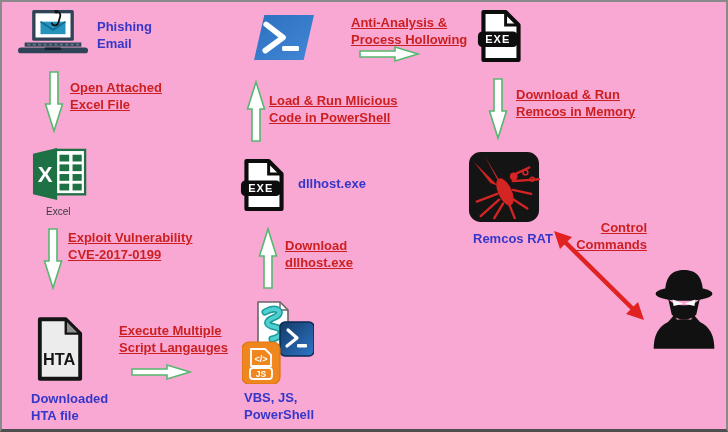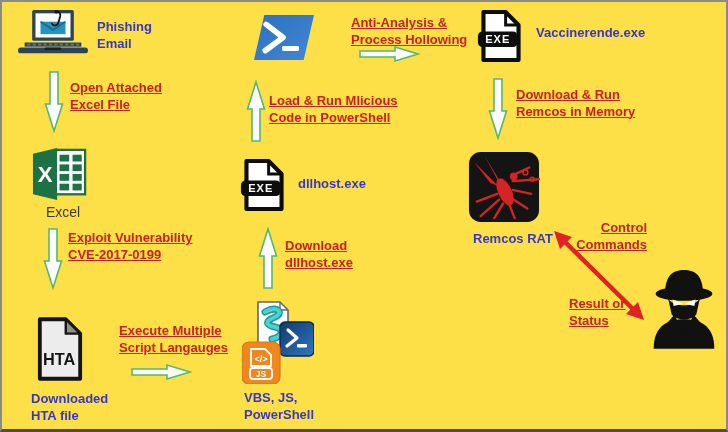--- a/index.html
+++ b/index.html
@@ -1,25 +1,25 @@
 <!DOCTYPE html>
 <html><head>
 <meta charset="utf-8">
 <style>
   html,body{margin:0;padding:0;background:#fff;}
   #stage{
-    position:relative;width:728px;height:432px;background:#fde047;
+    position:relative;width:728px;height:432px;background:#f9a8d4;
     border:2px solid #8a8a8a;border-bottom:3px solid #4e4e4e;box-sizing:border-box;
     font-family:"Liberation Sans", sans-serif;overflow:hidden;
   }
   .abs{position:absolute;}
   .lbl{white-space:pre-line;font-weight:bold;font-size:13px;line-height:16.5px;}
   .node-lbl{color:#3636c8;}
   .edge-lbl{color:#cc2020;text-decoration:underline;}
-  .plain-lbl{color:#3a3a3a;font-weight:normal;font-size:14px;}
+  .plain-lbl{color:#3a3a3a;font-weight:normal;font-size:10px;}
   .center{text-align:right;}
   svg{display:block;}
 </style>
 </head>
 <body>
 
 <div id="stage">
 
   <svg class="abs" style="left:16px;top:8px" width="70" height="45" viewBox="0 0 84 54">
     <rect x="17" y="0" width="50" height="37" rx="2" fill="#2e4356"></rect>
@@ -159,21 +159,20 @@
   </svg>
   <div class="abs lbl node-lbl" style="left:242px;top:388px">VBS, JS,
 PowerShell</div>
 
   <svg class="abs" style="left:475px;top:6px" width="48" height="56" viewBox="0 0 52 58">
     <path d="M7,3 H31 L45,17 V55 H7 Z" fill="#ffffff" stroke="#0d0d0d" stroke-width="4.5" stroke-linejoin="round"></path>
     <path d="M31,3 V17 H45" fill="none" stroke="#0d0d0d" stroke-width="3.2"></path>
     <rect x="1" y="24" width="43" height="17" rx="5" fill="#0d0d0d"></rect>
     <text x="22.5" y="37" text-anchor="middle" font-size="12" font-weight="bold" letter-spacing="1" fill="#ffffff" font-family="Liberation Sans, sans-serif">EXE</text>
   </svg>
-  <div class="abs lbl node-lbl" style="left:534px;top:23px">Vaccinerende.exe</div>
 
   <svg class="abs" style="left:486px;top:75px" width="20" height="64" viewBox="0 0 20 62">
     <polygon points="6,1 14,1 14,33 18.5,33 10,60 1.5,33 6,33" fill="#ffffff" stroke="#55b86e" stroke-width="1.6"></polygon>
   </svg>
   <div class="abs lbl edge-lbl" style="left:514px;top:85px">Download &amp; Run
 Remcos in Memory</div>
 
   <svg class="abs" style="left:466px;top:149px" width="72" height="72" viewBox="0 0 74 74">
     <rect x="1" y="1" width="72" height="72" rx="12" fill="#141414"></rect>
     <g fill="#d42424" stroke="none">
@@ -197,22 +196,20 @@
   </svg>
   <div class="abs lbl node-lbl" style="left:471px;top:229px">Remcos RAT</div>
 
   <svg class="abs" style="left:546px;top:223px" width="102" height="102" viewBox="0 0 102 102">
     <line x1="14" y1="14" x2="88" y2="87" stroke="#e02222" stroke-width="4.5"></line>
     <polygon points="6,6 24,12 12,24" fill="#e02222"></polygon>
     <polygon points="96,95 78,89 90,77" fill="#e02222"></polygon>
   </svg>
   <div class="abs lbl edge-lbl center" style="left:561px;top:218px;width:84px">Control
 Commands</div>
-  <div class="abs lbl edge-lbl" style="left:567px;top:294px">Result or
-Status</div>
 
   <svg class="abs" style="left:646px;top:263px" width="72" height="84" viewBox="0 0 76 88">
     <g fill="#111111">
       <path d="M18,30 C18,11 26,5 38,5 C50,5 58,11 58,30 Z"></path>
       <ellipse cx="38" cy="30" rx="30" ry="7.5"></ellipse>
       <path d="M21,34 C25,45 51,45 55,34 L51,52 C45,59 31,59 25,52 Z"></path>
       <path d="M6,88 C6,63 22,57 38,57 C54,57 70,63 70,88 Z"></path>
       <polygon points="28,52 38,74 16,66"></polygon>
       <polygon points="48,52 38,74 60,66"></polygon>
     </g>

